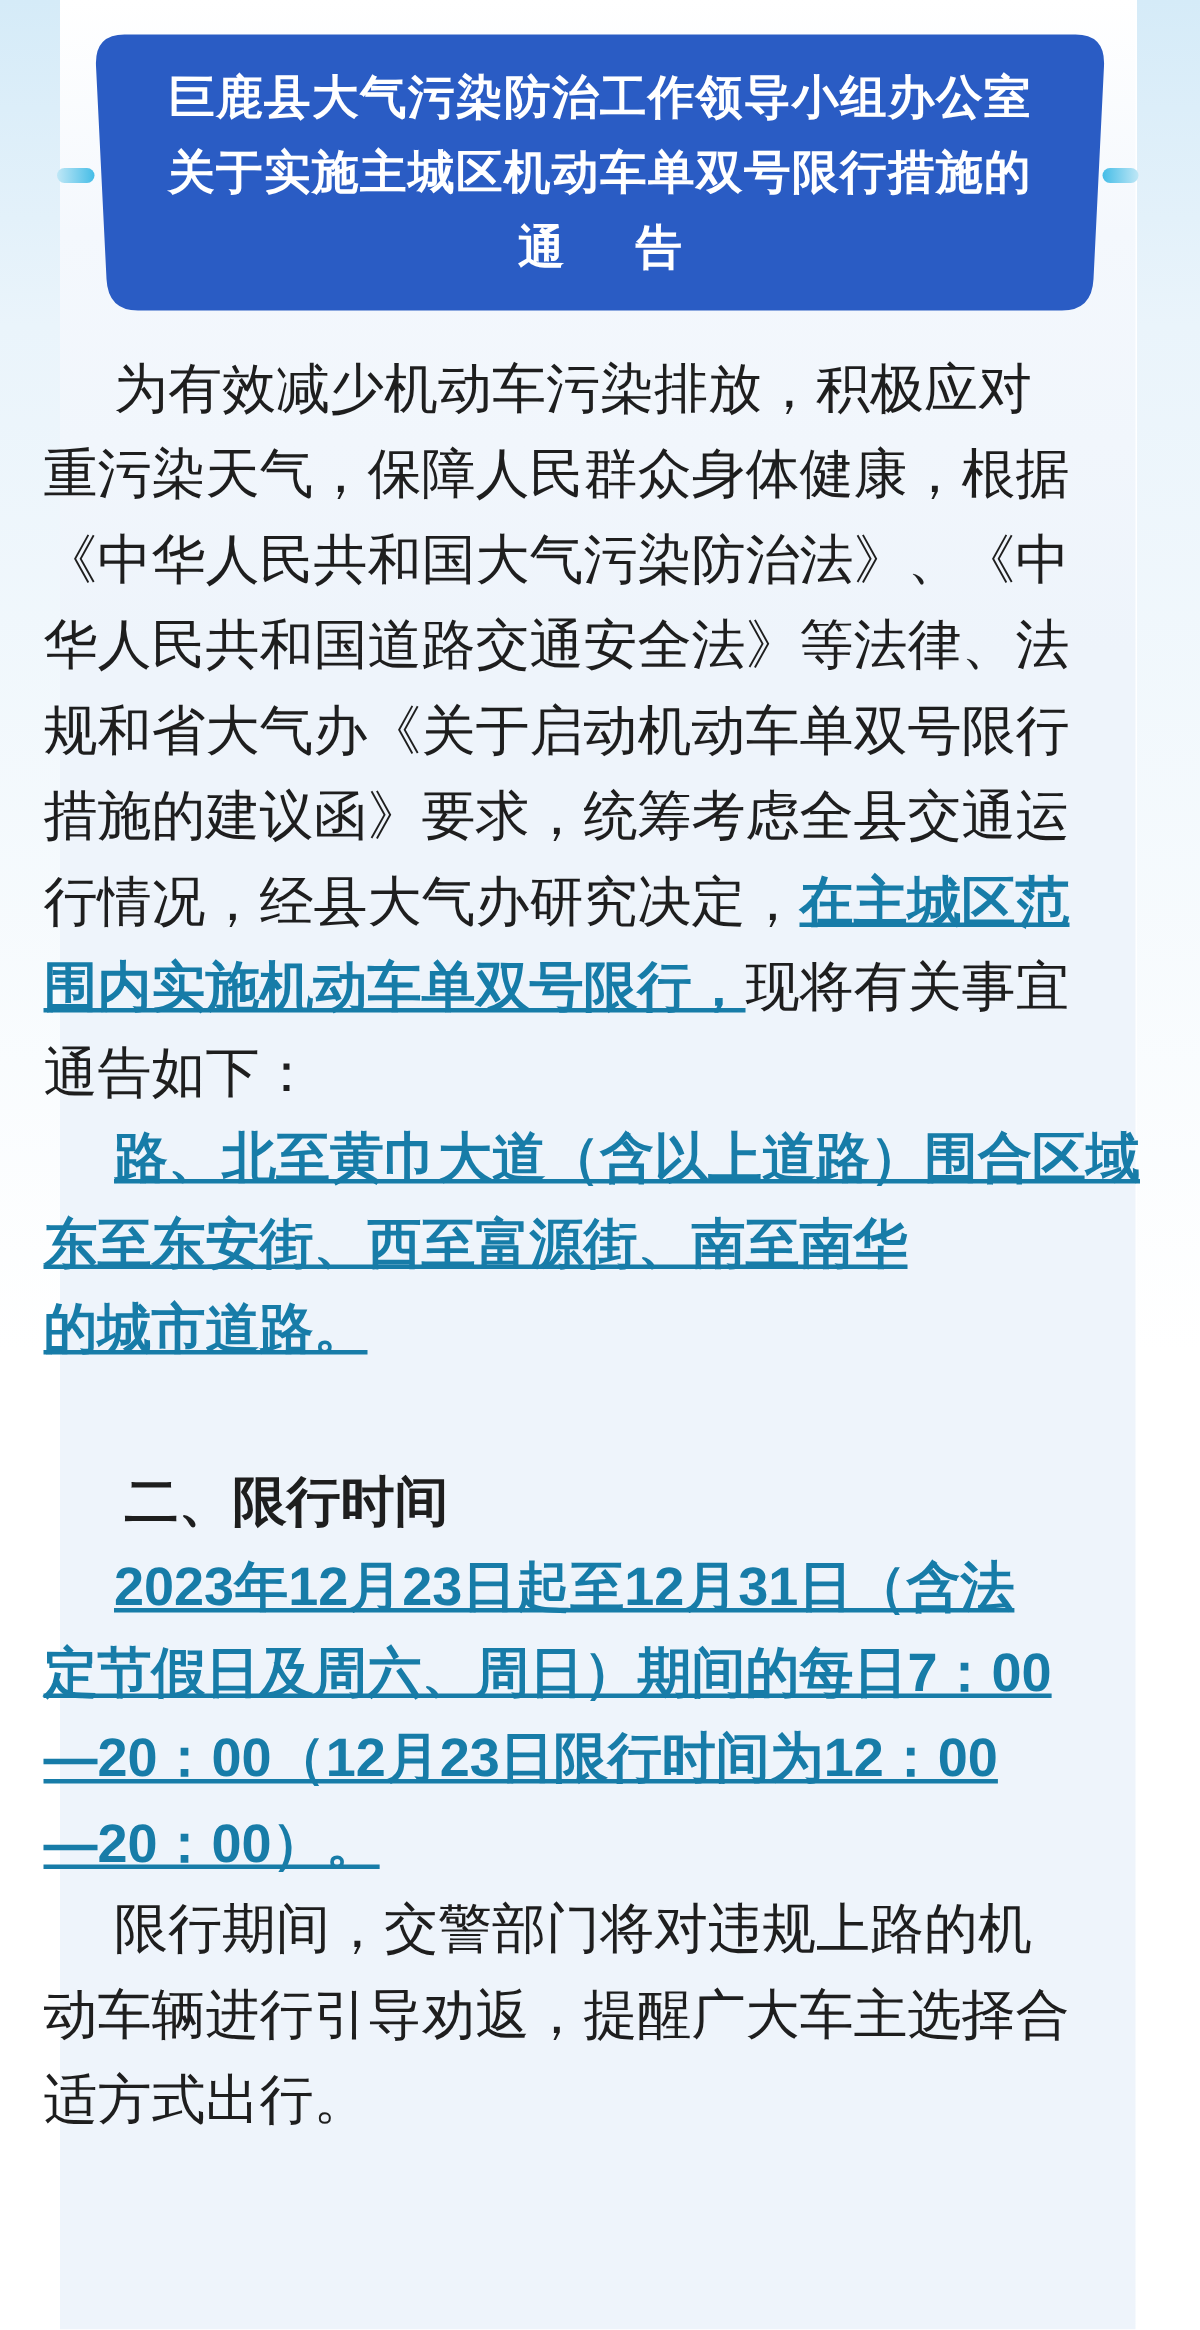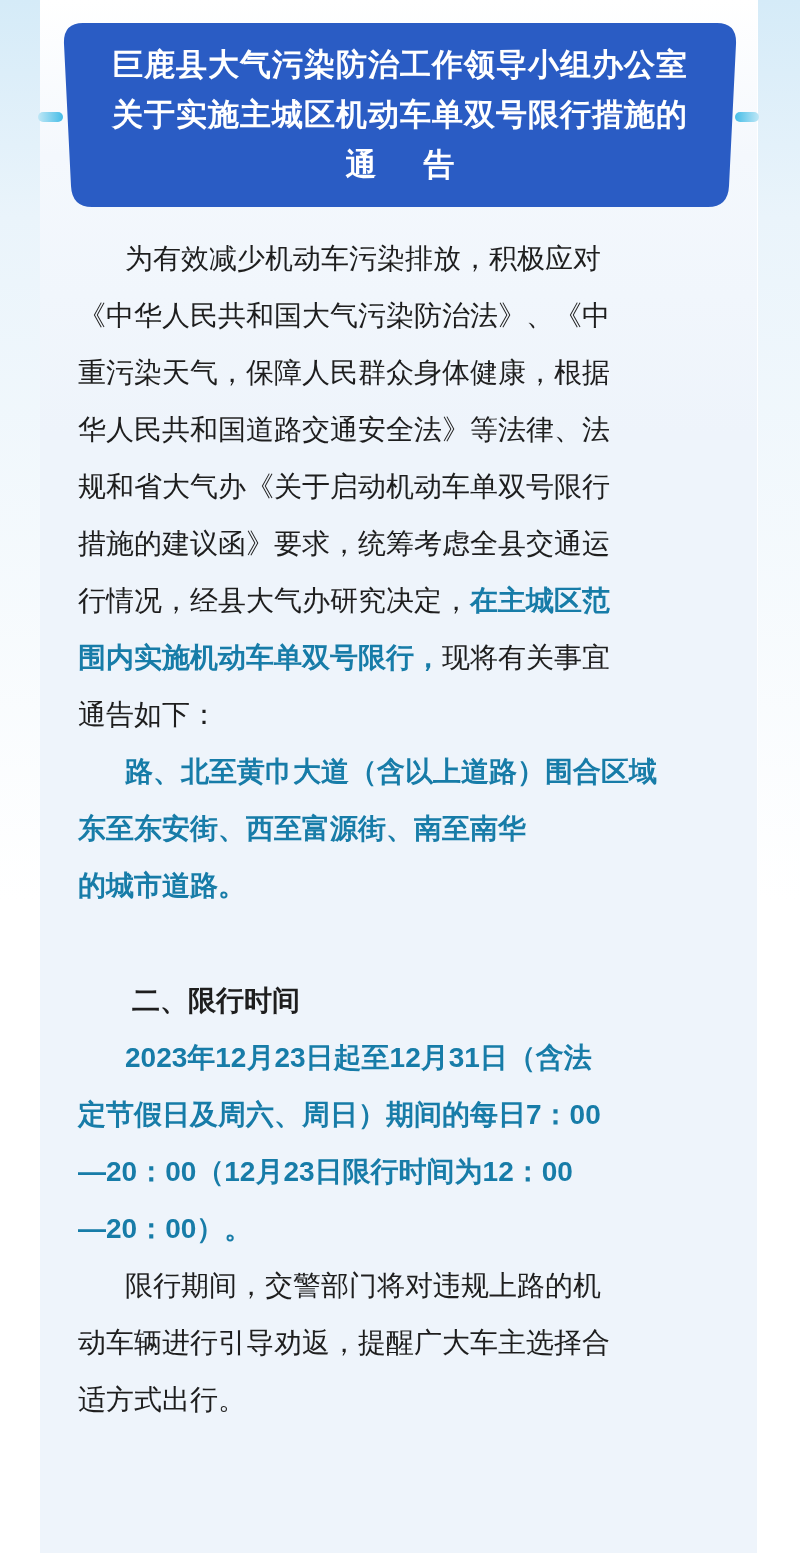--- a/index.html
+++ b/index.html
@@ -34,36 +34,36 @@
     display: flex; flex-direction: column;
     align-items: center; justify-content: center;
     color: #ffffff; font-weight: 700;
     font-size: 31px; line-height: 50px;
     letter-spacing: 1px;
     white-space: pre;
   }
   .banner-text .t3 { letter-spacing: 10px; text-indent: 10px; }
   .notice-body {
     position: relative;
-    margin-left: 78px;
+    margin-left: 29px;
     width: 690px;
     color: var(--text);
-    font-size: 28px; line-height: 57px;
+    font-size: 36px; line-height: 57px;
   }
   .heading {
     margin-top: 58px;
     font-weight: 700;
     text-indent: 54px;
     line-height: 57px;
     white-space: nowrap;
   }
   .para { margin: 0; }
   .para .line { white-space: nowrap; line-height: 57px; }
   .para.indent .line:first-child { text-indent: 47px; }
-  .hl { color: var(--hl); font-weight: 700; }
+  .hl { color: var(--hl); font-weight: 700; text-decoration: underline; }
 </style>
 </head>
 <body style="--hl: #177ca8; --text: #1e1e1e; --card: #eef4fb; --tint: #d5ebf8;">
 
 <div class="edge-tint left"></div>
 <div class="edge-tint right"></div>
 <div class="content-card"></div>
 
 <header class="banner-wrap">
   <svg width="800" height="230" viewBox="0 0 800 230">
@@ -84,22 +84,22 @@
   <div class="banner-text">
     <div class="t1">巨鹿县大气污染防治工作领导小组办公室</div>
     <div class="t2">关于实施主城区机动车单双号限行措施的</div>
     <div class="t3">通  告</div>
   </div>
 </header>
 
 <main class="notice-body">
     <div class="para indent">
       <div class="line"><span>为有效减少机动车污染排放，积极应对</span></div>
+      <div class="line"><span>重污染天气，保障人民群众身体健康，根据</span></div>
       <div class="line"><span>《中华人民共和国大气污染防治法》、《中</span></div>
-      <div class="line"><span>重污染天气，保障人民群众身体健康，根据</span></div>
       <div class="line"><span>华人民共和国道路交通安全法》等法律、法</span></div>
       <div class="line"><span>规和省大气办《关于启动机动车单双号限行</span></div>
       <div class="line"><span>措施的建议函》要求，统筹考虑全县交通运</span></div>
       <div class="line"><span>行情况，经县大气办研究决定，</span><span class="hl">在主城区范</span></div>
       <div class="line"><span class="hl">围内实施机动车单双号限行，</span><span>现将有关事宜</span></div>
       <div class="line"><span>通告如下：</span></div>
     </div>
     <div class="para indent">
       <div class="line"><span class="hl">路、北至黄巾大道（含以上道路）围合区域</span></div>
       <div class="line"><span class="hl">东至东安街、西至富源街、南至南华</span></div>

